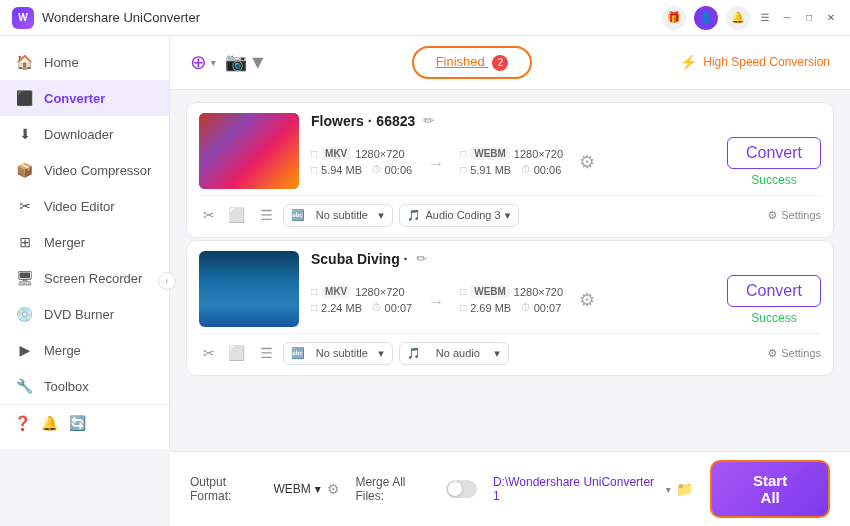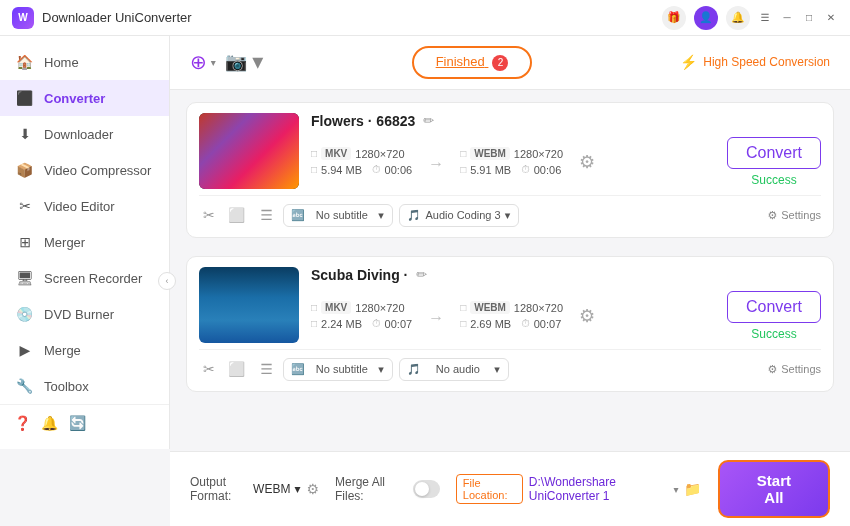--- a/index.html
+++ b/index.html
@@ -36,21 +36,21 @@
     .add-btn .chevron { font-size: 10px; color: #888; }
     .add-btn2 { display: flex; align-items: center; gap: 4px; font-size: 22px; color: #888; cursor: pointer; }
     .tab-btn { padding: 6px 22px; font-size: 13px; cursor: pointer; background: #fff; border: none; color: #555; }
     .tab-btn.active { background: #fff; color: #f97316; border: 2px solid #f97316; border-radius: 20px; font-weight: 500; text-decoration: underline; }
     .tab-btn .badge { background: #ef4444; color: white; border-radius: 50%; width: 16px; height: 16px; font-size: 10px; display: inline-flex; align-items: center; justify-content: center; margin-left: 4px; }
 
     .speed-btn { display: flex; align-items: center; gap: 5px; color: #f97316; font-size: 12px; font-weight: 500; cursor: pointer; }
     .speed-icon { color: #f97316; font-size: 14px; }
 
     
-    .file-list { flex: 1; overflow-y: auto; padding: 12px 16px; display: flex; flex-direction: column; gap: 18px; }
+    .file-list { flex: 1; overflow-y: auto; padding: 12px 16px; display: flex; flex-direction: column; gap: 2px; }
 
     
     .file-card { background: #fff; border-radius: 10px; border: 1px solid #e8e8e8; padding: 10px 12px; }
     .card-top { display: flex; align-items: flex-start; gap: 12px; }
     .thumbnail { width: 100px; height: 76px; border-radius: 6px; overflow: hidden; flex-shrink: 0; background: #222; display: flex; align-items: center; justify-content: center; }
     .thumb-flowers { background: linear-gradient(135deg, #c0392b 0%, #8e44ad 30%, #e91e63 60%, #ff9800 100%); width: 100%; height: 100%; position: relative; }
     .thumb-diving { background: linear-gradient(180deg, #0a3d62 0%, #1a6ea8 40%, #2980b9 70%, #1557a0 100%); width: 100%; height: 100%; }
     .card-info { flex: 1; }
     .card-title { display: flex; align-items: center; gap: 8px; margin-bottom: 8px; }
     .card-title-text { font-size: 14px; font-weight: 600; color: #222; }
@@ -86,21 +86,21 @@
     .sidebar-wrapper { position: relative; }
 
     .tag-format { background: #f5f5f5; border-radius: 3px; padding: 1px 4px; font-size: 10px; color: #666; font-weight: 600; }
   </style>
 </head>
 <body>
 
 <div class="titlebar">
   <div class="titlebar-left">
     <div class="app-icon">W</div>
-    <span>Downloader UniConverter</span>
+    <span>Wondershare UniConverter</span>
   </div>
   <div class="titlebar-right">
     <div class="titlebar-icon">🎁</div>
     <div class="titlebar-icon purple">👤</div>
     <div class="titlebar-icon">🔔</div>
     <div class="win-btn">☰</div>
     <div class="win-btn">─</div>
     <div class="win-btn">□</div>
     <div class="win-btn">✕</div>
   </div>
@@ -344,21 +344,20 @@
 
       <div class="merge-block">
         <span>Merge All Files:</span>
         <div class="toggle">
           <div class="toggle-knob"></div>
         </div>
       </div>
 
       <div style="margin-left:0;">
         <div style="display:flex;align-items:center;gap:6px;">
-          <span class="file-location-label">File Location:</span>
           <span class="file-path">D:\Wondershare UniConverter 1</span>
           <span style="color:#888;font-size:10px;">▾</span>
           <span class="folder-icon">📁</span>
         </div>
       </div>
 
       <button class="start-all-btn">Start All</button>
     </div>
 
   </div>

